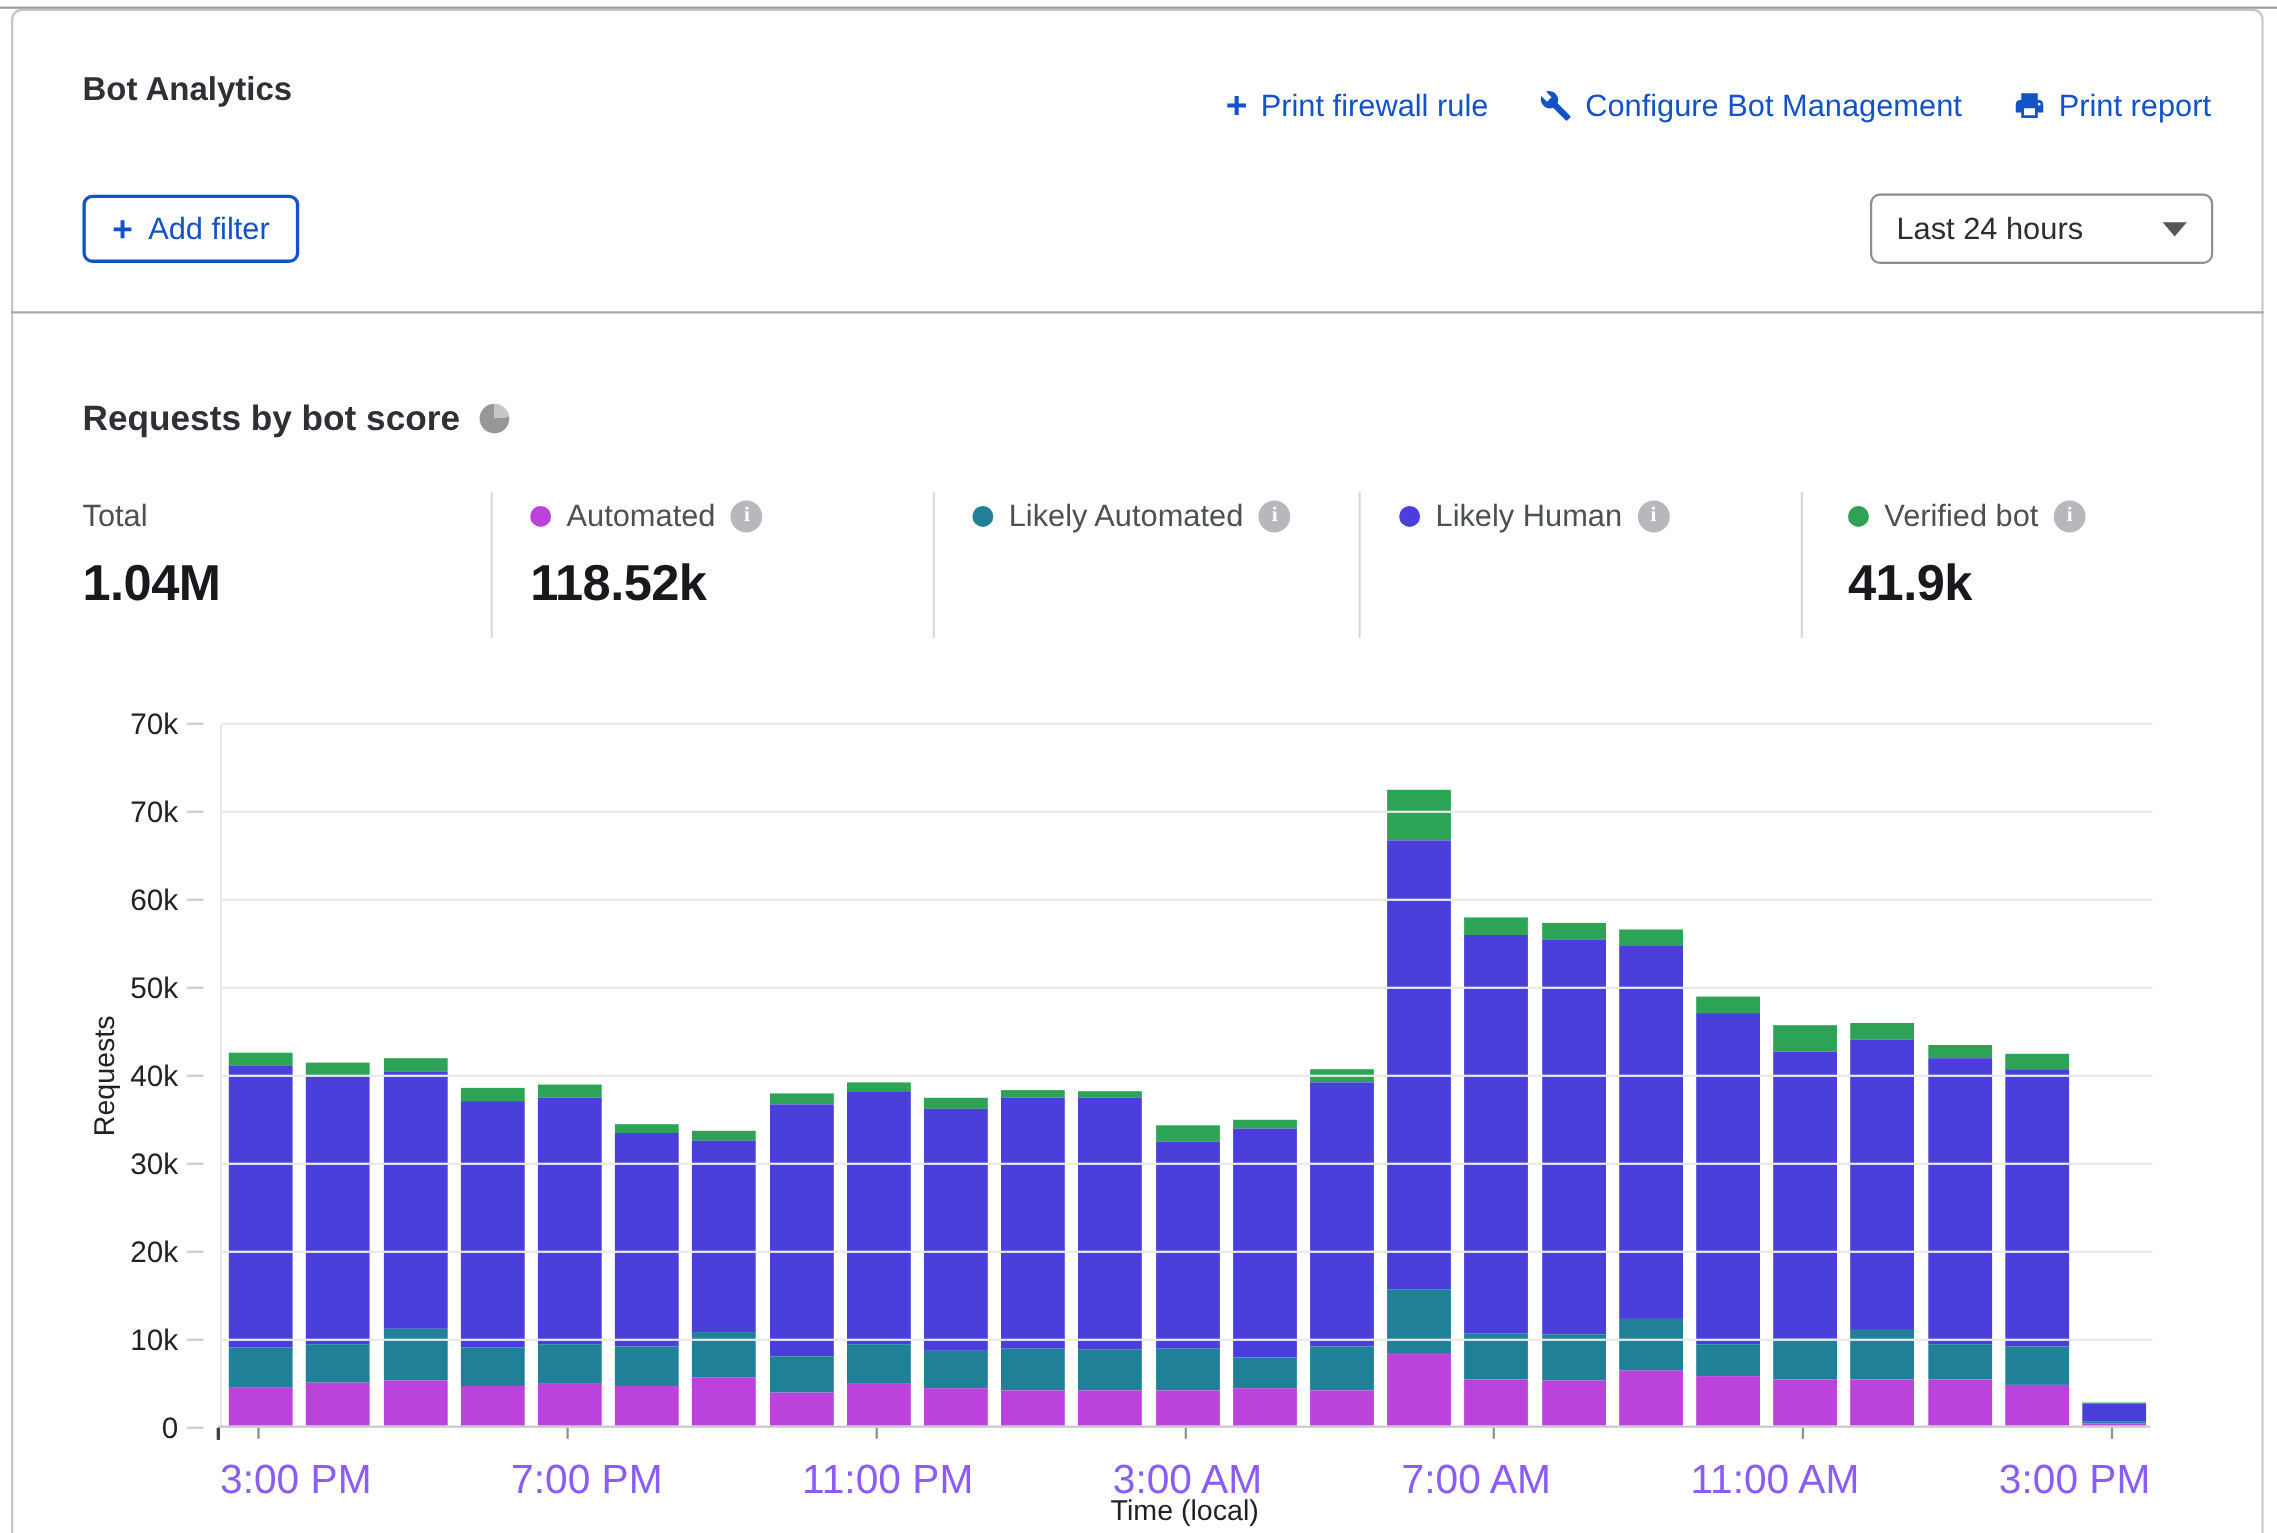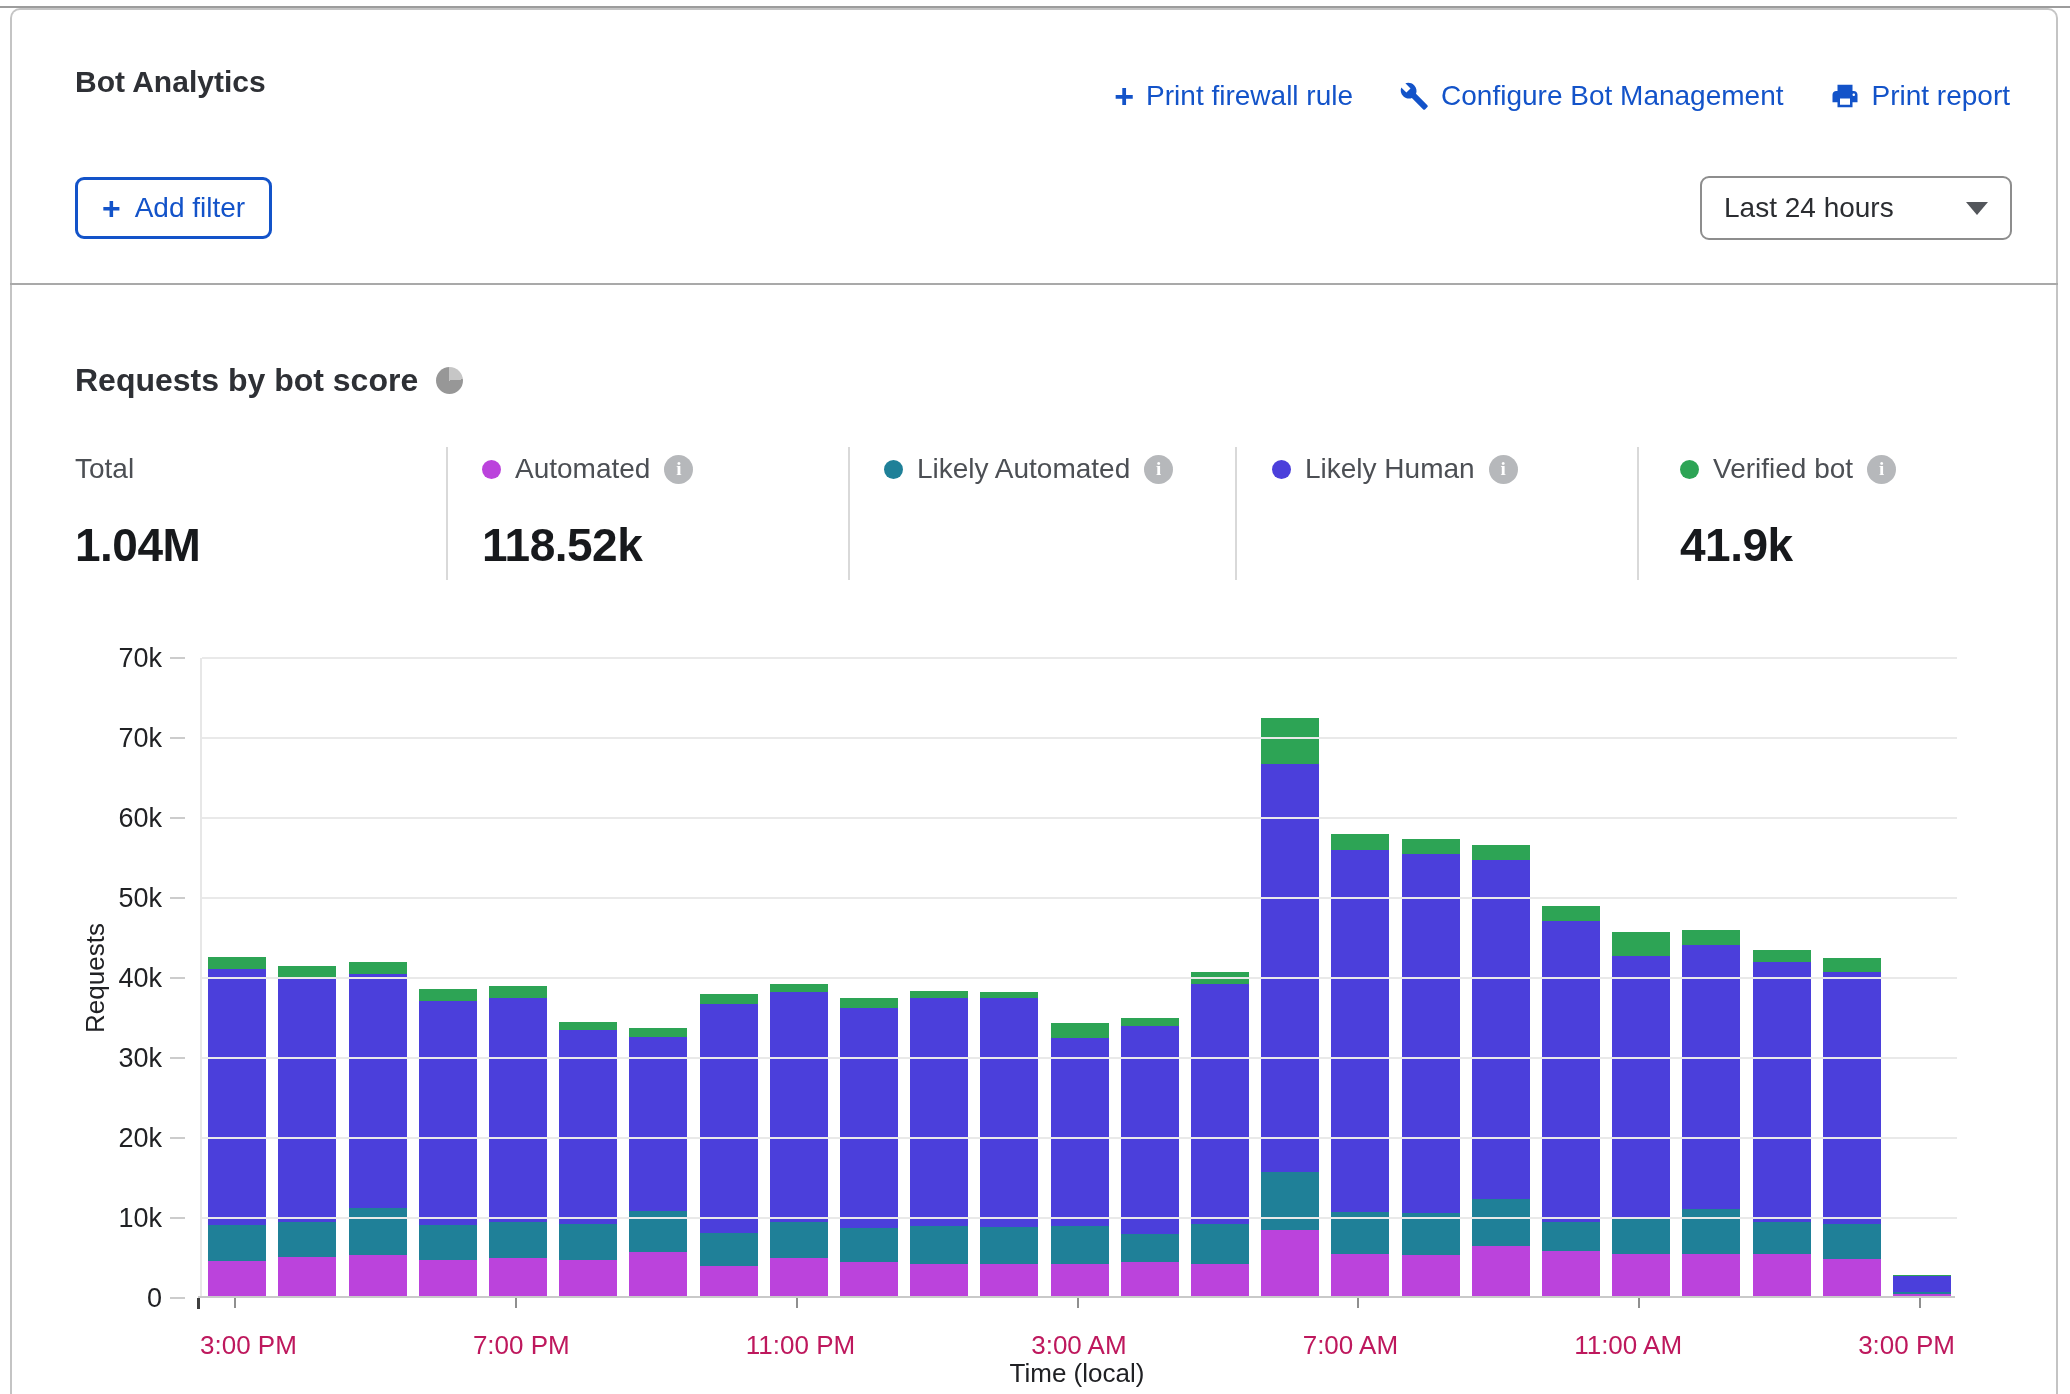--- a/index.html
+++ b/index.html
@@ -45,37 +45,37 @@
 
   .stat-col { position:absolute; top:452px; }
   .stat-label-row { display:flex; align-items:center; gap:14px; height:34px; }
   .stat-dot { width:19px; height:19px; border-radius:50%; background:#999; flex:0 0 auto; }
   .stat-label { font-size:28px; color:#4c4f54; white-space:nowrap; }
   .info-icon {
     width:29px; height:29px; border-radius:50%; background:#b6b8bb; color:#fff;
     font-size:19px; font-weight:700; font-family:"Liberation Serif", serif;
     display:flex; align-items:center; justify-content:center; cursor:pointer;
   }
-  .stat-value { margin-top:32px; font-size:46px; font-weight:700; color:#17191c; letter-spacing:-0.5px; }
+  .stat-value { margin-top:16px; font-size:46px; font-weight:700; color:#17191c; letter-spacing:-0.5px; }
   .stat-divider { position:absolute; top:447px; width:2px; height:133px; background:#d9d9d9; }
 
   
   #plot { position:absolute; left:200px; top:658px; width:1755px; height:640px; border-left:2px solid #e7e7e7; }
   .gridline { position:absolute; left:0; width:1755px; height:2px; background:#e9e9e9; }
   .x-axis { position:absolute; left:198px; top:1296px; width:1757px; height:2px; background:#c9c9c9; }
   #bars { position:absolute; left:0; bottom:2px; width:1755px; height:638px; display:flex; align-items:flex-end; }
   .bar-slot { flex:1; display:flex; align-items:flex-end; justify-content:center; height:100%; }
   .bar { width:58px; display:flex; flex-direction:column-reverse; }
   .seg { width:100%; }
   .ytick-label { position:absolute; left:60px; width:102px; text-align:right; font-size:27px; color:#202124; line-height:36px; }
   .ydash { position:absolute; left:170px; width:15px; height:2px; background:#cccccc; }
   .y-axis-title { position:absolute; left:95px; top:978px; transform:translate(-50%,-50%) rotate(-90deg); font-size:26px; color:#202124; white-space:nowrap; }
   #xtick-row { position:absolute; left:200px; top:1328px; width:1755px; display:flex; }
   .xtick-cell { flex:1; display:flex; justify-content:center; }
-  .xtick-cell span { font-size:26px; color:#be185d; white-space:nowrap; line-height:34px; }
+  .xtick-cell span { font-size:37px; color:#8b5cf6; white-space:nowrap; line-height:34px; }
   .xtick-mark { position:absolute; top:1298px; width:2px; height:10px; background:#8f8f8f; }
   .origin-tick { position:absolute; left:197px; top:1298px; width:3px; height:11px; background:#3f3f3f; }
   .x-axis-title { position:absolute; left:1077px; top:1358px; transform:translateX(-50%); font-size:26px; color:#202124; }
 </style>
 </head>
 <body>
 
 <div class="top-edge"></div>
 <div class="card"></div>
 

